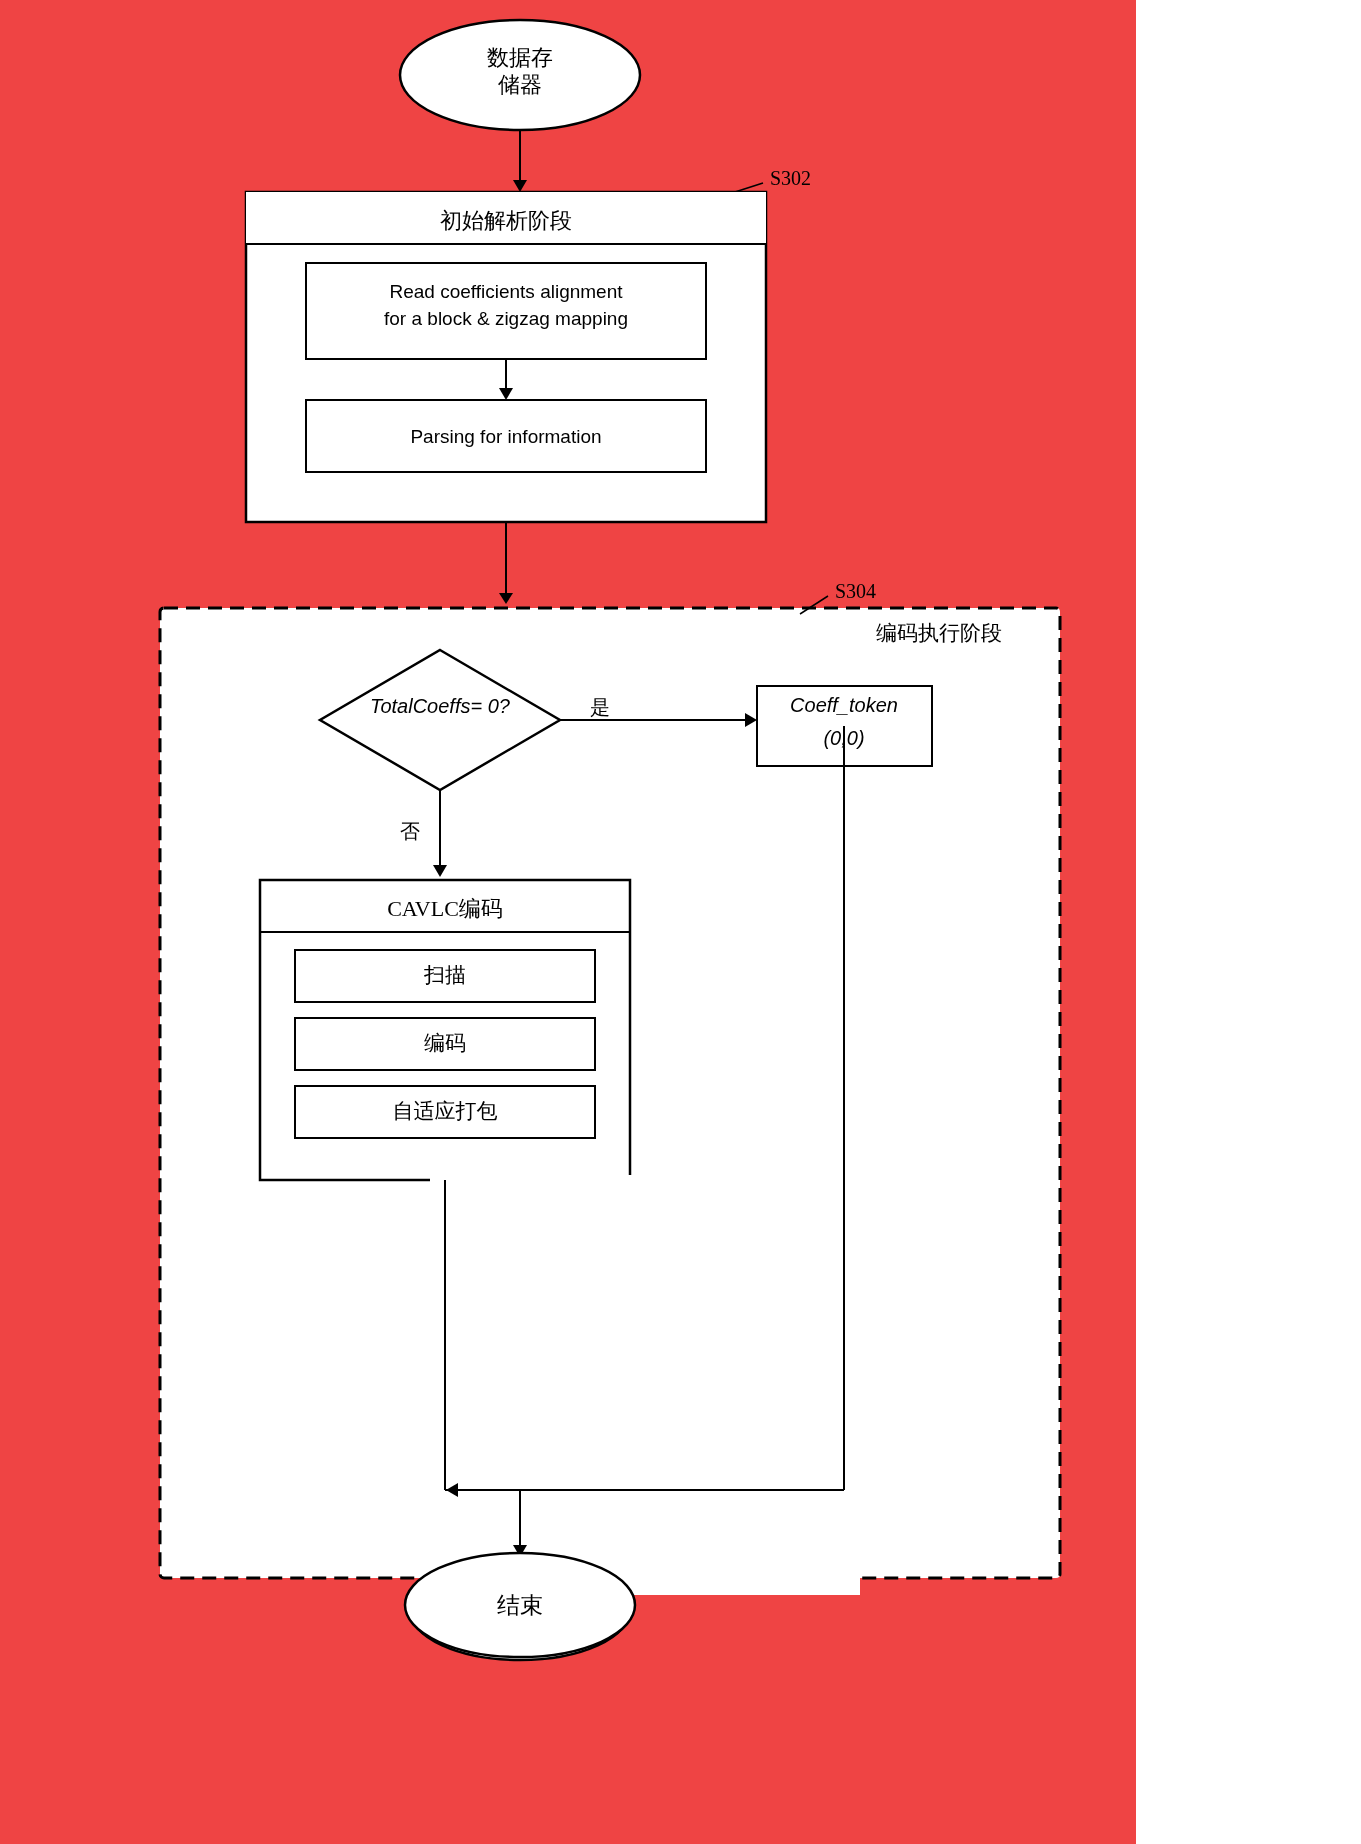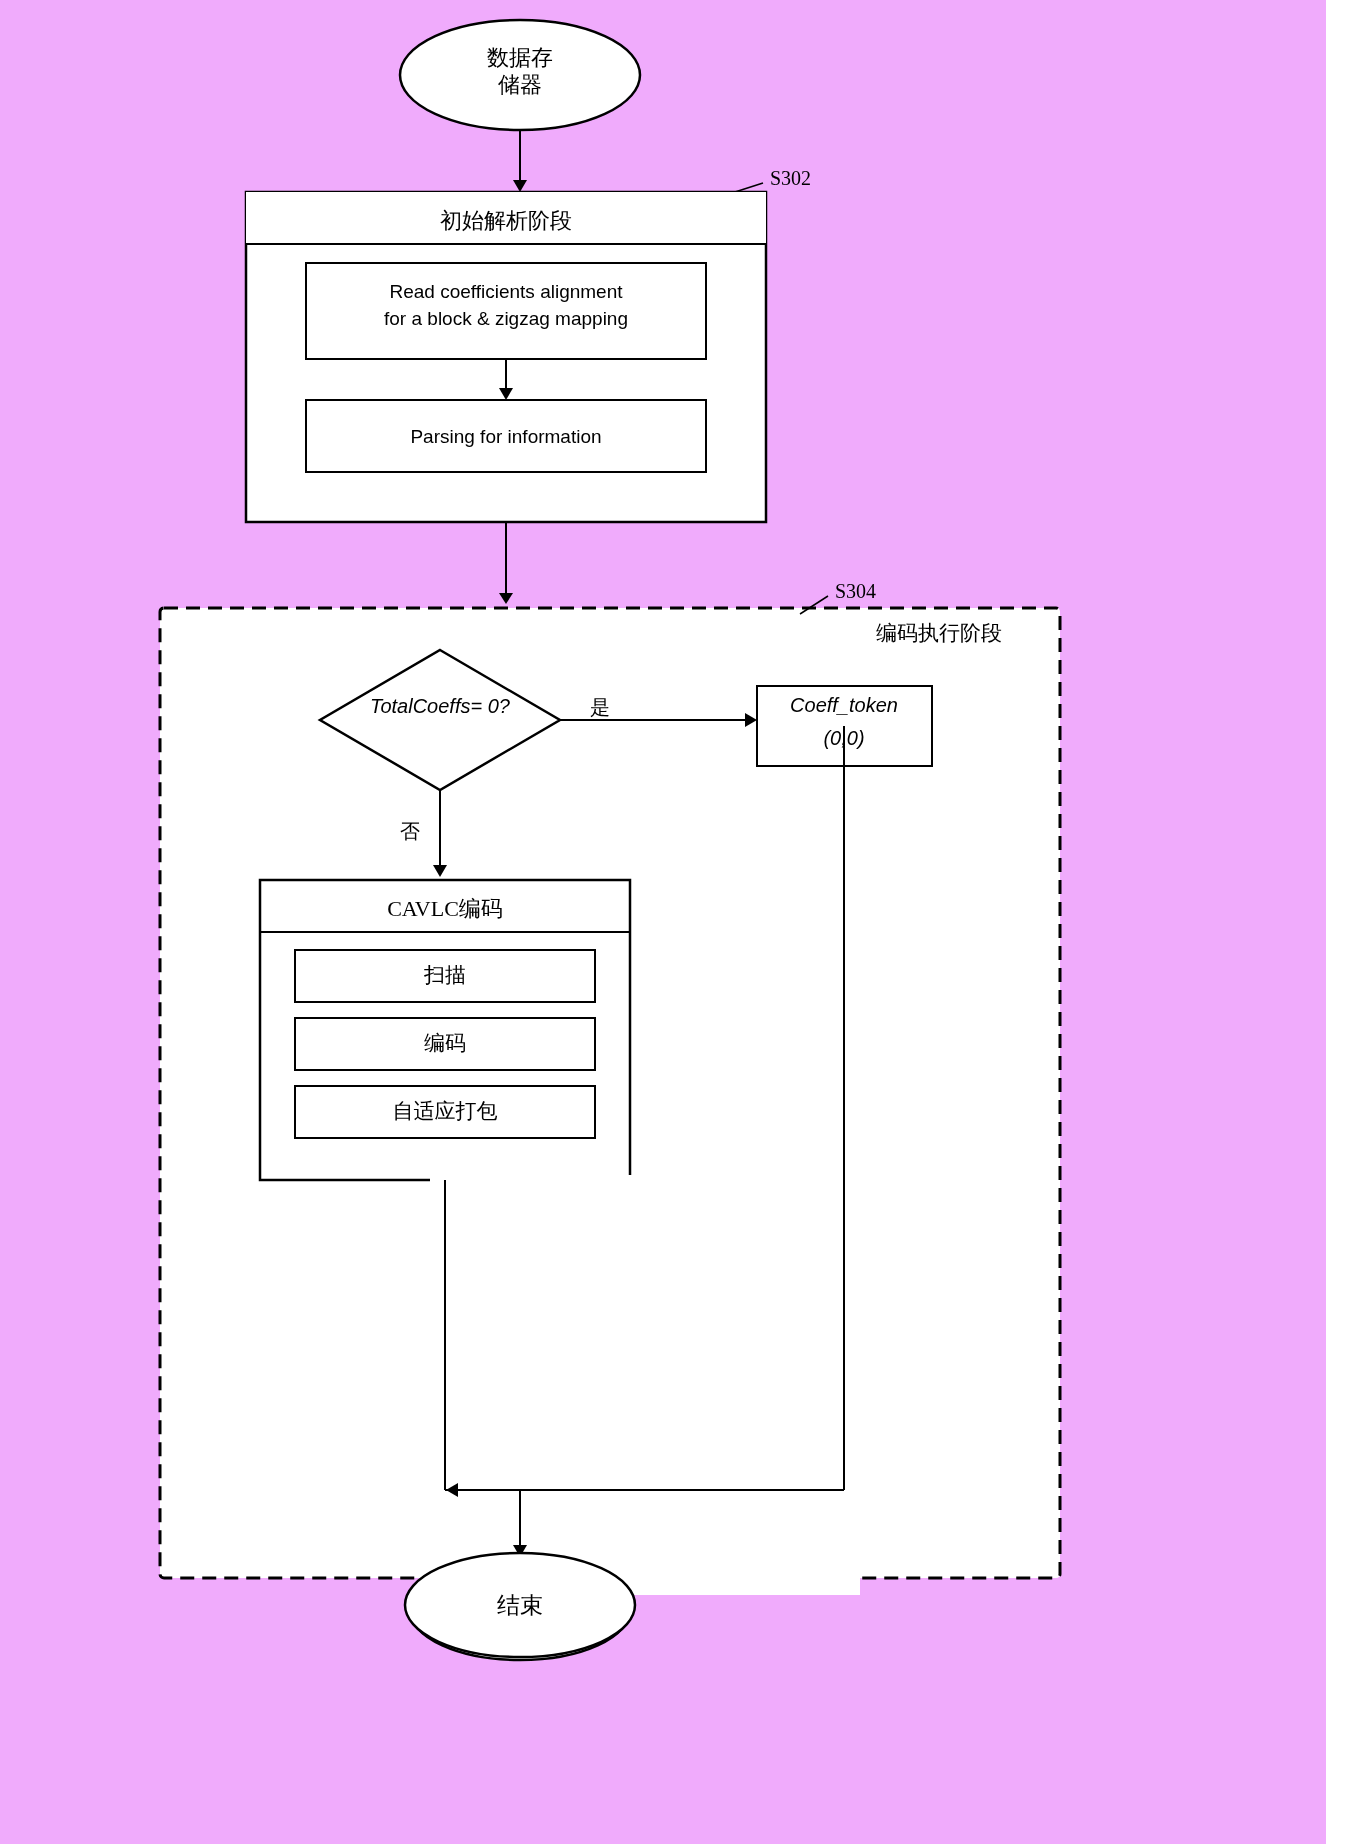--- a/index.html
+++ b/index.html
@@ -8,21 +8,21 @@
       height: 1844px;
       background: #fff;
       font-family: "SimSun", "STSong", serif;
       position: relative;
       overflow: hidden;
     }
   </style>
 </head>
 <body>
 
-<div style="position:relative; width:1326px; height:1844px; background:#f0abfc;">
+<div style="position:relative; width:1136px; height:1844px; background:#ef4444;">
 
   <svg width="1361" height="1844" style="position:absolute;top:0;left:0;" xmlns="http://www.w3.org/2000/svg">
 
     <ellipse cx="520" cy="75" rx="120" ry="55" fill="white" stroke="black" stroke-width="2.5"></ellipse>
     <text x="520" y="65" text-anchor="middle" font-size="22" font-family="SimSun,serif">数据存</text>
     <text x="520" y="92" text-anchor="middle" font-size="22" font-family="SimSun,serif">储器</text>
 
     <line x1="520" y1="130" x2="520" y2="185" stroke="black" stroke-width="2"></line>
     <polygon points="513,180 527,180 520,192" fill="black"></polygon>
 

